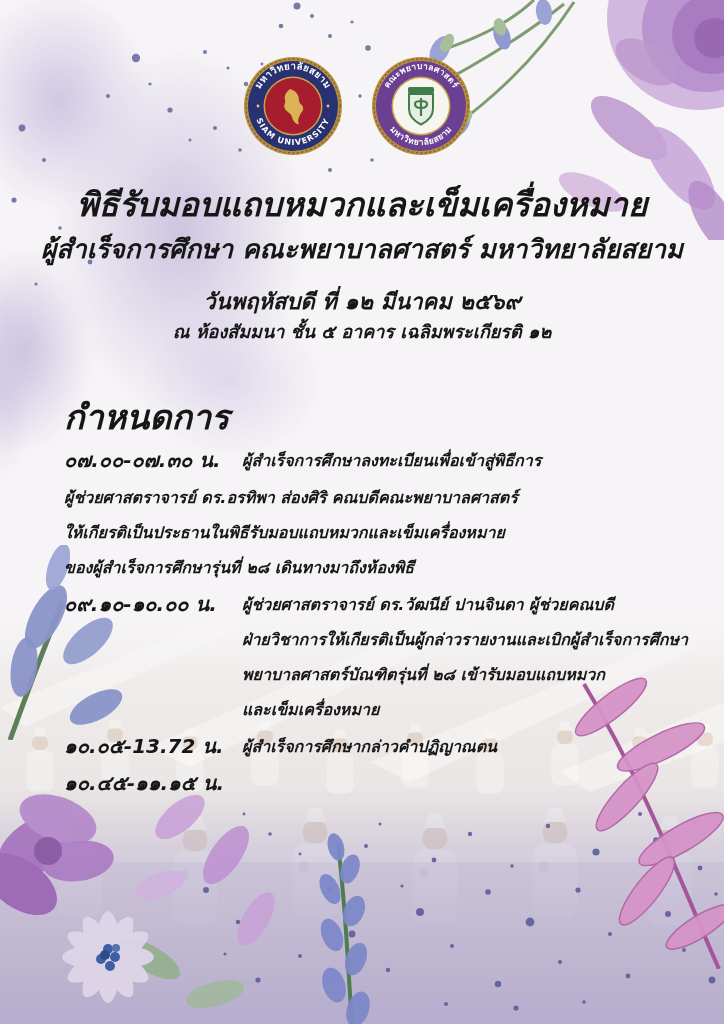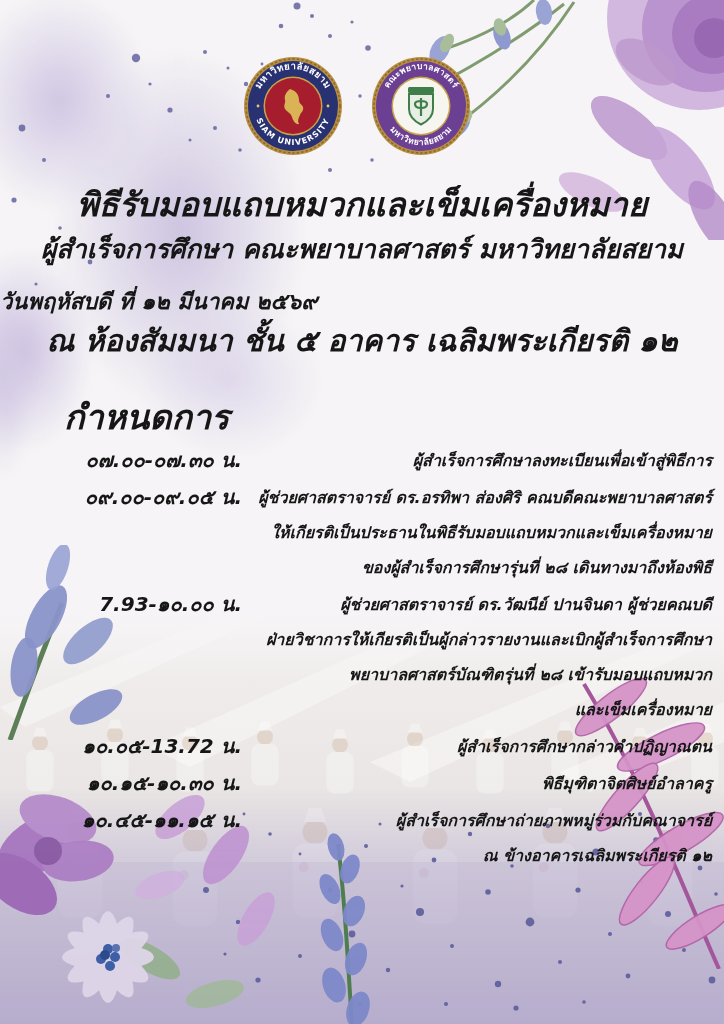--- a/index.html
+++ b/index.html
@@ -41,27 +41,27 @@
 
   
   .logo{position:absolute;top:56px;width:100px;height:100px;z-index:5;}
   #logo-siam{left:243px}
   #logo-nursing{left:371px}
 
   .title1{top:178px;left:0;width:724px;text-align:center;
     font-size:33px;font-weight:bold;font-style:italic;white-space:nowrap;}
   .title2{top:228px;left:0;width:724px;text-align:center;
     font-size:26px;font-weight:bold;font-style:italic;white-space:nowrap;}
-  .dateline{top:284px;left:0;width:724px;
+  .dateline{top:284px;left:0;width:724px;text-align:center;
     font-size:22px;font-weight:600;font-style:italic;}
   .venueline{top:317px;left:0;width:724px;text-align:center;
-    font-size:30px;font-weight:600;font-style:italic;}
+    font-size:18px;font-weight:600;font-style:italic;}
   .agenda-heading{top:390px;left:64px;font-size:34px;font-weight:bold;font-style:italic;}
 
-  .schedule{top:443px;left:64px;width:648px;text-align:right;}
+  .schedule{top:443px;left:64px;width:648px;}
   .srow{display:flex;align-items:flex-start;margin-bottom:2px;}
   .stime{flex:0 0 178px;font-size:20px;line-height:35px;font-weight:600;
     font-style:italic;white-space:nowrap;}
   .slines{flex:1 1 auto;}
   .sline{font-size:16px;line-height:35px;font-weight:600;font-style:italic;white-space:nowrap;}
 </style>
 </head>
 <body>
 
 <div class="poster">
@@ -413,50 +413,39 @@
   <div class="content agenda-heading">กำหนดการ</div>
 
   <div class="content schedule">
       <div class="srow">
       <div class="stime">๐๗.๐๐-๐๗.๓๐ น.</div>
       <div class="slines">
           <div class="sline">ผู้สำเร็จการศึกษาลงทะเบียนเพื่อเข้าสู่พิธีการ</div>
         </div>
     </div>
       <div class="srow">
-      <div class="stime">๐๙.๐๐-๐๙.๐๕ น.</div>
       <div class="slines">
           <div class="sline">ผู้ช่วยศาสตราจารย์ ดร.อรทิพา ส่องศิริ คณบดีคณะพยาบาลศาสตร์</div>
           <div class="sline">ให้เกียรติเป็นประธานในพิธีรับมอบแถบหมวกและเข็มเครื่องหมาย</div>
           <div class="sline">ของผู้สำเร็จการศึกษารุ่นที่ ๒๘ เดินทางมาถึงห้องพิธี</div>
         </div>
     </div>
       <div class="srow">
-      <div class="stime">7.93-๑๐.๐๐ น.</div>
+      <div class="stime">๐๙.๑๐-๑๐.๐๐ น.</div>
       <div class="slines">
           <div class="sline">ผู้ช่วยศาสตราจารย์ ดร.วัฒนีย์ ปานจินดา ผู้ช่วยคณบดี</div>
           <div class="sline">ฝ่ายวิชาการให้เกียรติเป็นผู้กล่าวรายงานและเบิกผู้สำเร็จการศึกษา</div>
           <div class="sline">พยาบาลศาสตร์บัณฑิตรุ่นที่ ๒๘ เข้ารับมอบแถบหมวก</div>
           <div class="sline">และเข็มเครื่องหมาย</div>
         </div>
     </div>
       <div class="srow">
       <div class="stime">๑๐.๐๕-13.72 น.</div>
       <div class="slines">
           <div class="sline">ผู้สำเร็จการศึกษากล่าวคำปฏิญาณตน</div>
         </div>
     </div>
       <div class="srow">
-      <div class="stime">๑๐.๑๕-๑๐.๓๐ น.</div>
-      <div class="slines">
-          <div class="sline">พิธีมุฑิตาจิตศิษย์อำลาครู</div>
-        </div>
-    </div>
-      <div class="srow">
       <div class="stime">๑๐.๔๕-๑๑.๑๕ น.</div>
-      <div class="slines">
-          <div class="sline">ผู้สำเร็จการศึกษาถ่ายภาพหมู่ร่วมกับคณาจารย์</div>
-          <div class="sline">ณ ข้างอาคารเฉลิมพระเกียรติ ๑๒</div>
-        </div>
     </div>
     </div>
 
 </div>
 
 </body></html>

